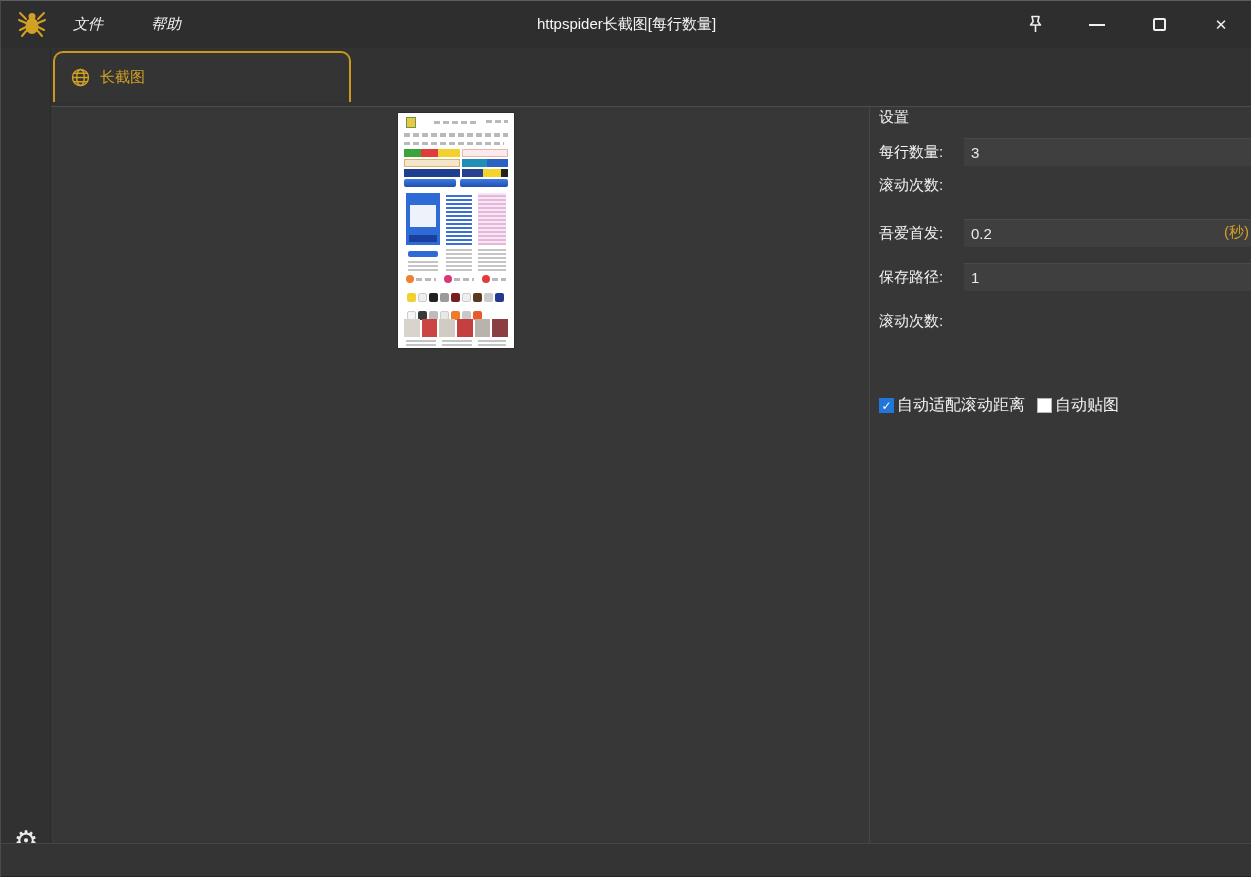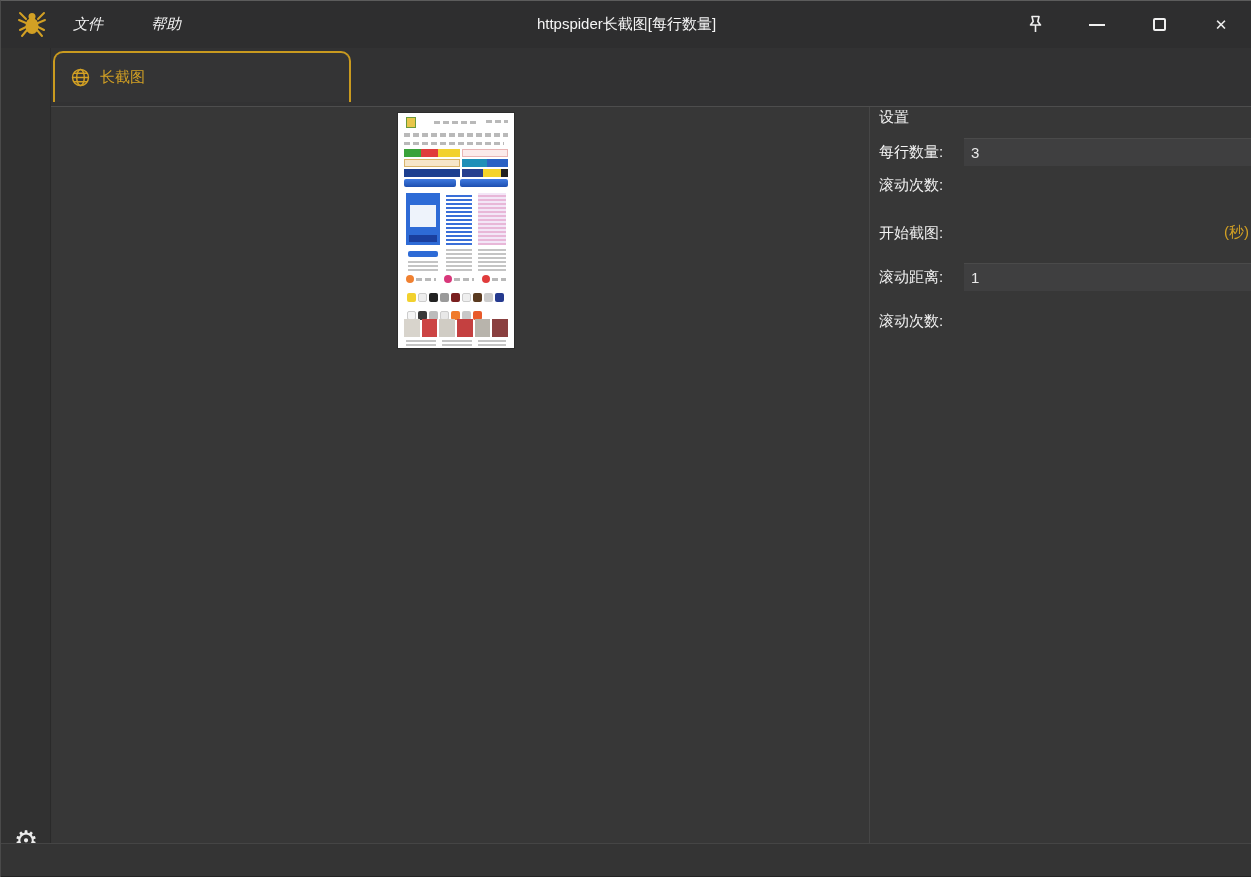--- a/index.html
+++ b/index.html
@@ -183,33 +183,44 @@
     <div class="field" style="top:7px;margin-top:24px;">
       <span class="flabel">每行数量:</span>
       <div class="finput"><span>3</span></div>
     </div>
 
     <div class="field" style="top:64px;">
       <span class="flabel">滚动次数:</span>
     </div>
 
     <div class="field" style="top:112px;">
-      <span class="flabel">开始截图:</span>
+      <span class="flabel">吾爱首发:</span>
+      <div class="finput"><span>0.2</span></div>
       <span class="fsuffix">(秒)</span>
     </div>
 
     <div class="field" style="top:156px;">
-      <span class="flabel">滚动距离:</span>
+      <span class="flabel">保存路径:</span>
       <div class="finput"><span>1</span></div>
     </div>
 
     <div class="field" style="top:200px;">
       <span class="flabel">滚动次数:</span>
     </div>
 
 
+    <div class="cbrow" style="top:288px;">
+      <label class="cbitem">
+        <span class="cb checked"></span>
+        <span class="cbl">自动适配滚动距离</span>
+      </label>
+      <label class="cbitem">
+        <span class="cb"></span>
+        <span class="cbl">自动贴图</span>
+      </label>
+    </div>
 
 
   </div>
 
   <div class="statusbar"></div>
 
 </div>
 
 </body></html>

